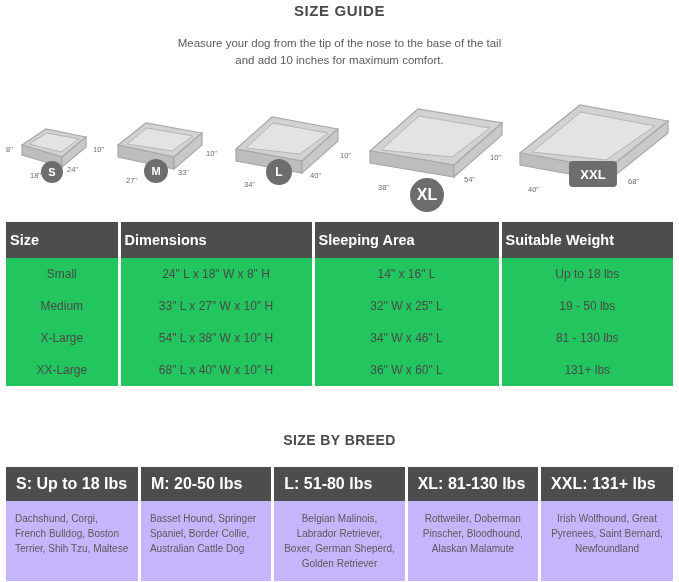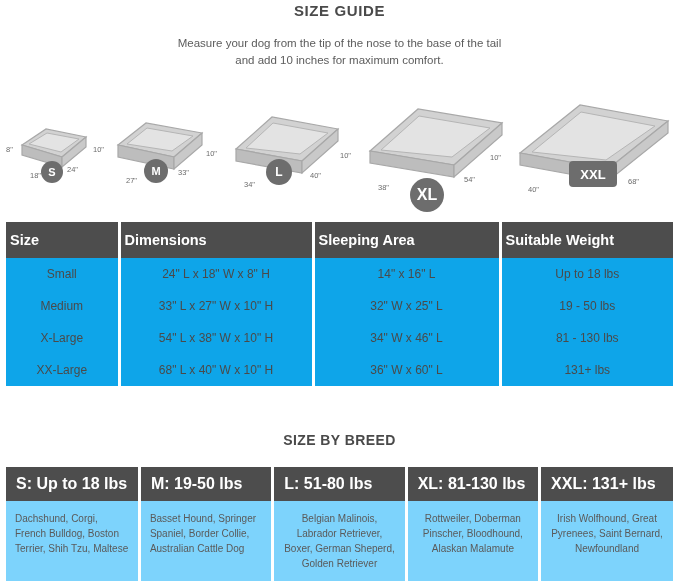--- a/index.html
+++ b/index.html
@@ -67,21 +67,21 @@
     background: #4d4d4d;
     color: #ffffff;
     font-size: 14.5px;
     font-weight: bold;
     padding: 10px 4px;
     text-align: left;
     border-right: 3px solid #ffffff;
   }
   table.size-table thead th:last-child { border-right: none; }
   table.size-table tbody td {
-    background: #0ea5e9;
+    background: #22c55e;
     color: #4a4a4a;
     font-size: 12px;
     text-align: center;
     padding: 9px 4px;
     border-right: 3px solid #ffffff;
   }
   table.size-table tbody td:last-child { border-right: none; }
   .col-size { width: 113px; }
   .col-dims { width: 194px; }
   .col-sleep { width: 187px; }
@@ -108,21 +108,21 @@
     background: #4d4d4d;
     color: #ffffff;
     font-size: 16px;
     font-weight: bold;
     text-align: left;
     padding: 8px 10px;
     border-right: 3px solid #ffffff;
   }
   table.breed-table thead th:last-child { border-right: none; }
   table.breed-table tbody td {
-    background: #7dd3fc;
+    background: #c4b5fd;
     color: #5a5a5a;
     font-size: 10px;
     line-height: 15px;
     padding: 10px 9px;
     vertical-align: top;
     border-right: 3px solid #ffffff;
     height: 80px;
   }
   table.breed-table tbody td:last-child { border-right: none; }
   td.center-text { text-align: center; }
@@ -246,21 +246,21 @@
     </table>
   </div>
 
   <div class="breed-title">SIZE BY BREED</div>
 
   <div class="breed-wrap">
     <table class="breed-table">
       <thead>
         <tr>
           <th>S: Up to 18 lbs</th>
-          <th>M: 19-50 lbs</th>
+          <th>M: 20-50 lbs</th>
           <th>L: 51-80 lbs</th>
           <th>XL: 81-130 lbs</th>
           <th>XXL: 131+ lbs</th>
         </tr>
       </thead>
       <tbody>
         <tr>
           <td>Dachshund, Corgi, French Bulldog, Boston Terrier, Shih Tzu, Maltese</td>
           <td>Basset Hound, Springer Spaniel, Border Collie, Australian Cattle Dog</td>
           <td class="center-text">Belgian Malinois, Labrador Retriever, Boxer, German Sheperd, Golden Retriever</td>

